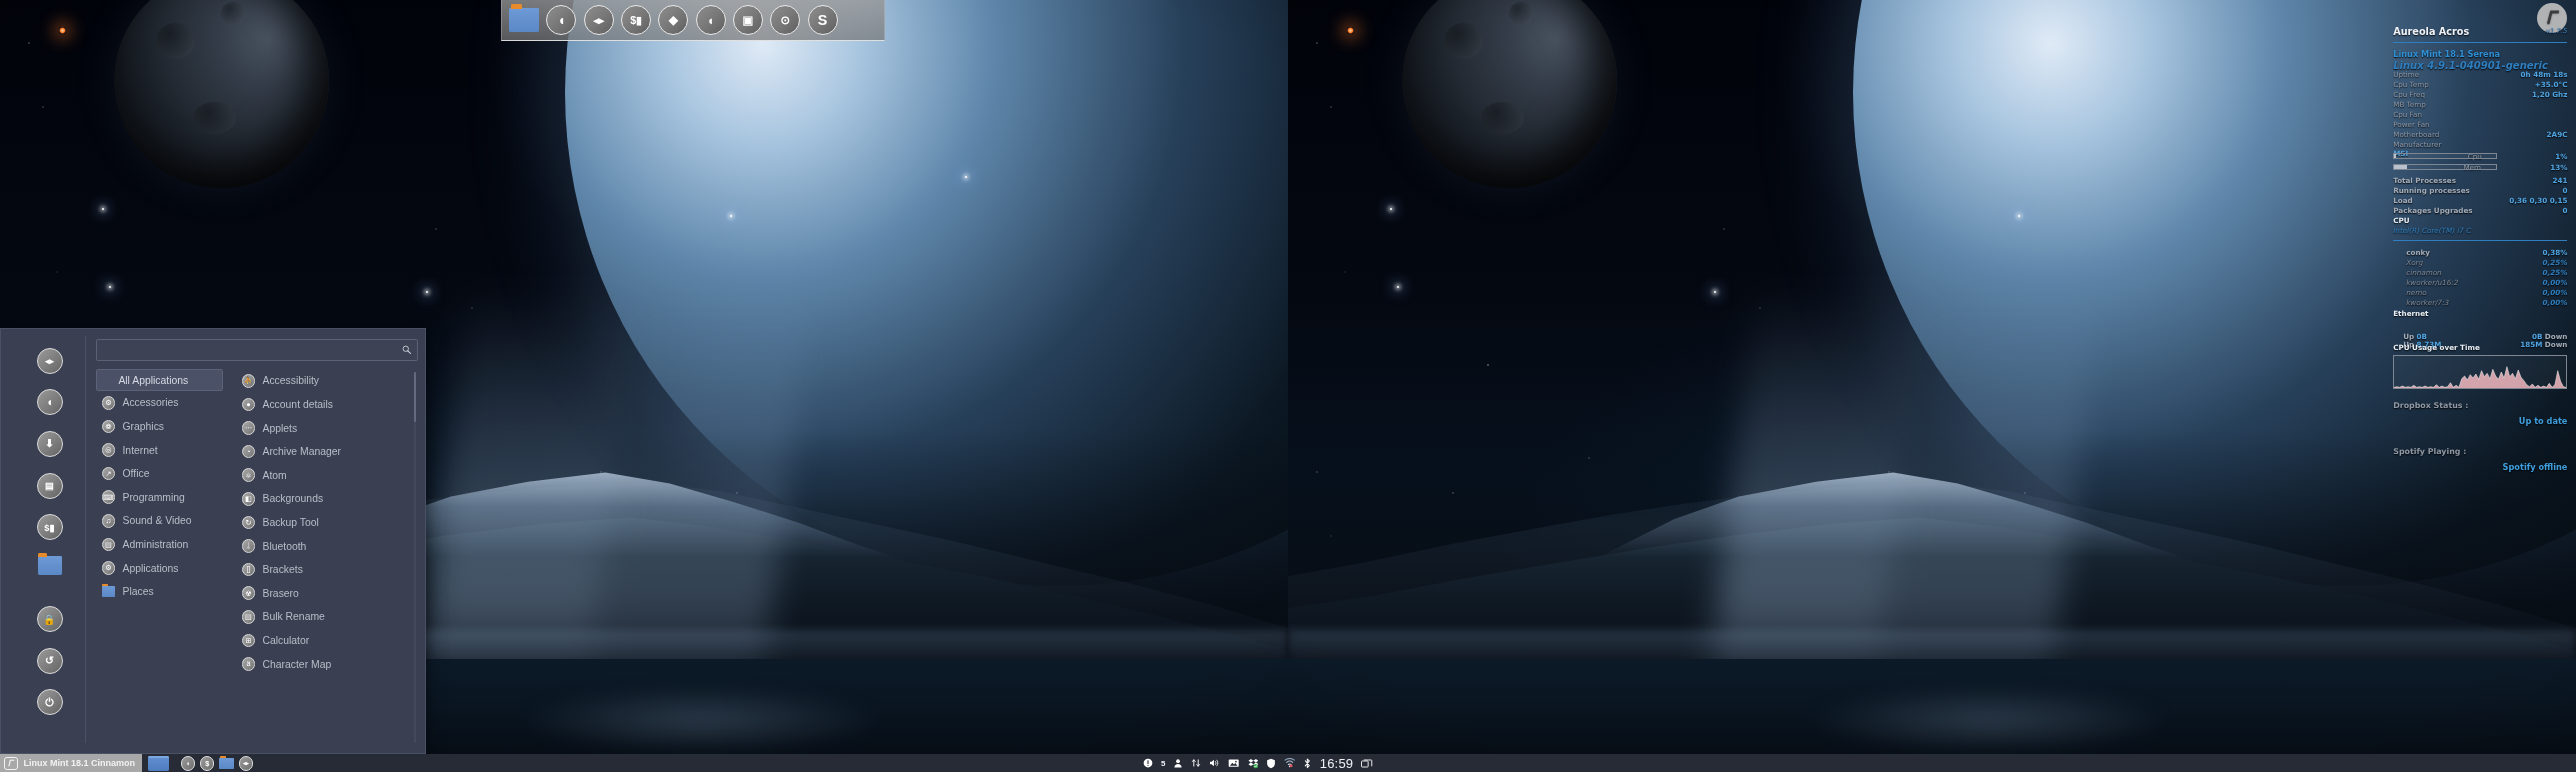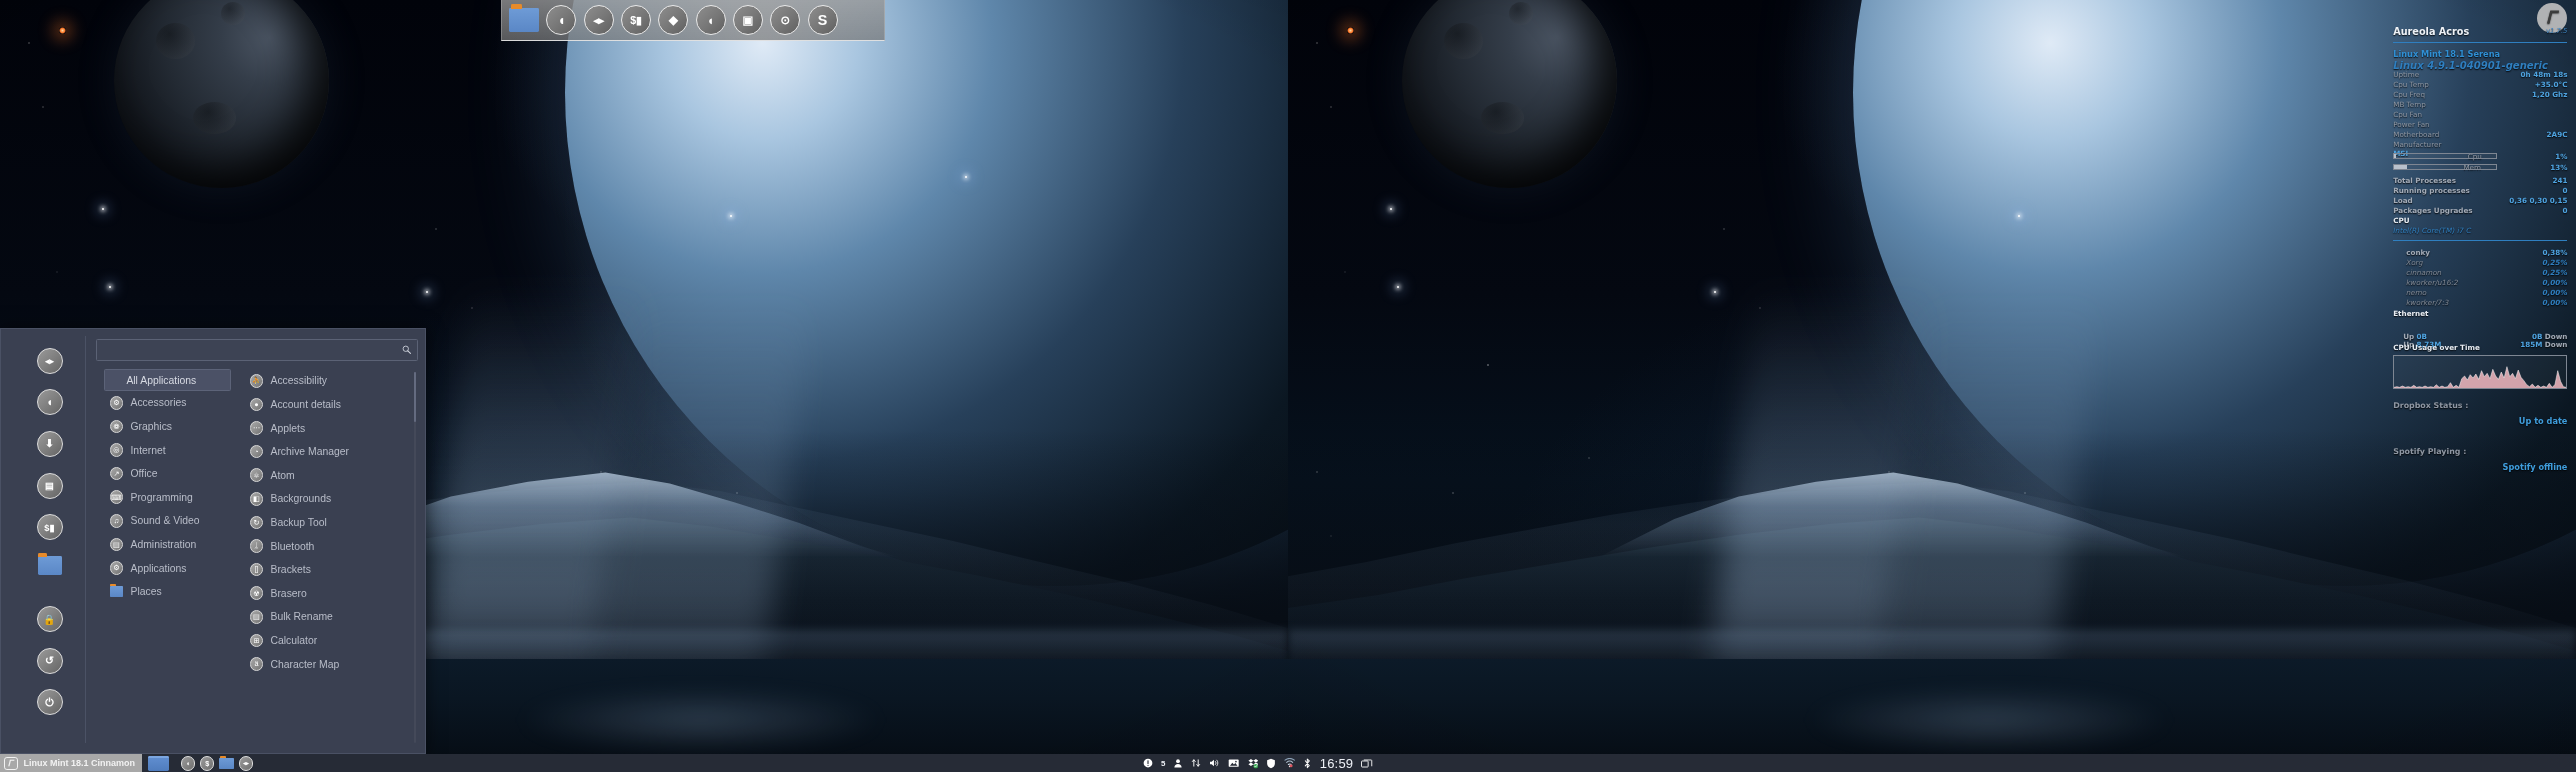--- a/index.html
+++ b/index.html
@@ -227,21 +227,21 @@
     background: #3d4354;
     border: 0.7px solid #5b6275;
     border-radius: 1.4px;
     display:flex; align-items:center; padding: 0 5.7px;
     position: relative;
   }
   #menu-search input {
     flex:1; background:transparent; border:none; outline:none;
     color:#d2d6e0; font-size: 10px; font-family:"Liberation Sans",sans-serif;
   }
-  #menu-cols { flex:1; display:flex; gap: 0; overflow:hidden;margin-left:8px; }
+  #menu-cols { flex:1; display:flex; gap: 0; overflow:hidden; }
   #cat-col { width: 130px; padding-right: 2.9px; }
   #app-col { flex:1; padding-left: 10px; position:relative; }
 
   .cat-item, .app-item {
     display:flex; align-items:center; gap:7.2px;
     height: 23.6px; padding: 0 5.7px; border-radius: 1.4px;
     font-size: 10.4px; color:#b9bdc9; white-space:nowrap;
   }
   .cat-item.selected {
     background: #4b5166; border: 0.7px solid #5c6378; color:#d7dae3; height:22px;

